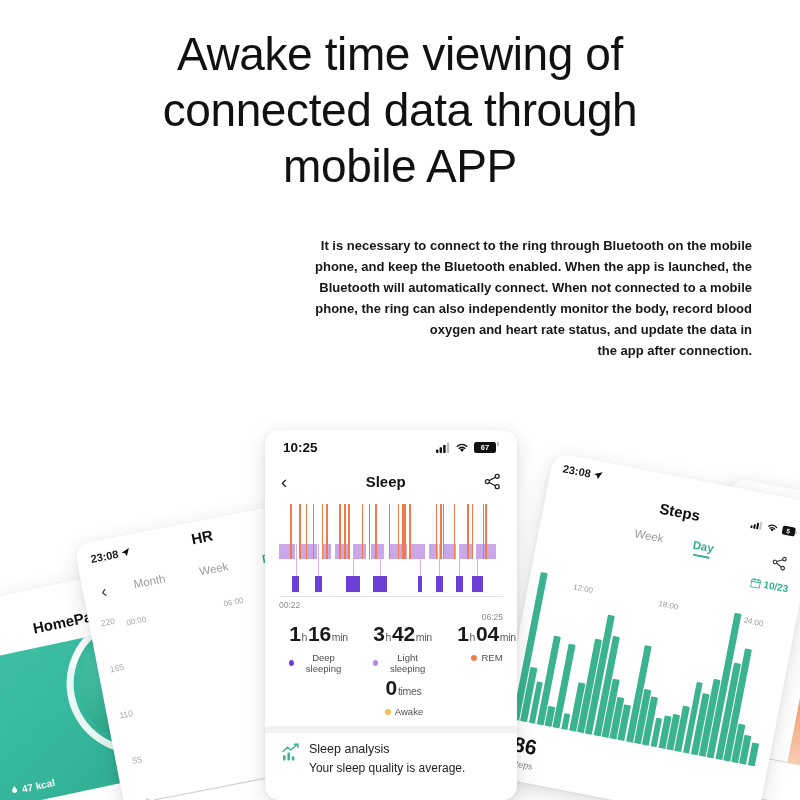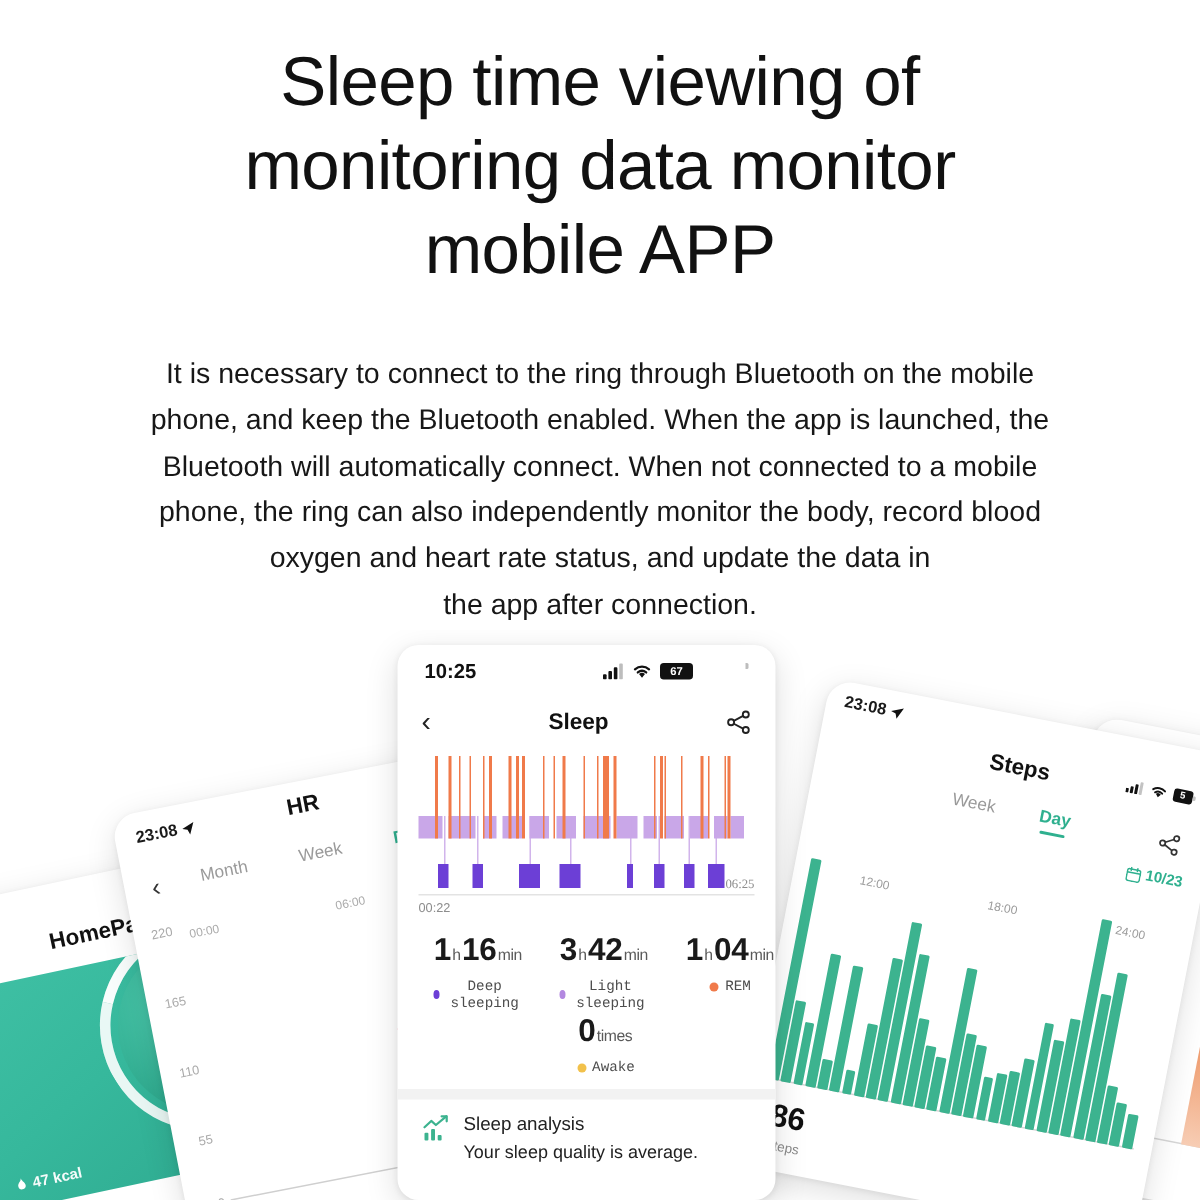--- a/index.html
+++ b/index.html
@@ -22,25 +22,25 @@
     line-height:1.22;
     font-weight:400;
     letter-spacing:-0.4px;
     color:#111;
   }
   .headline .hl-line { display:block; }
 
   
   .intro {
     position:absolute; left:48px; top:235px; width:704px;
-    text-align:center;
-    font-size:19px;
+    text-align:right;
+    font-size:13px;
     line-height:1.62;
     color:#171717;
-    font-weight:400;
+    font-weight:700;
   }
   .intro .p-line { display:block; }
 
   
   .showcase { position:absolute; left:0; top:420px; width:800px; height:380px; overflow:hidden; }
 
   .card {
     position:absolute;
     background:#ffffff;
     border-radius:16px;
@@ -143,27 +143,27 @@
   .sl-navbar {
     position:absolute; left:0; top:34px; width:100%; height:34px;
     display:flex; align-items:center; justify-content:space-between;
     padding:0 16px;
   }
   .sl-navtitle { font-size:15px; font-weight:700; color:#111; }
   .sl-chartwrap { position:absolute; left:14px; top:74px; right:14px; height:88px; }
   .sl-seg { position:absolute; }
   .sl-axisline { position:absolute; left:14px; right:14px; top:166px; height:1px; background:#e3e3e3; }
   .sl-axis-l { position:absolute; left:14px; top:170px; font-size:8.5px; color:#8d8d8d; }
-  .sl-axis-r { position:absolute; right:14px; top:154px; font-size:8.5px; color:#8d8d8d;font-family:Liberation Serif, serif; }
+  .sl-axis-r { position:absolute; right:14px; top:182px; font-size:8.5px; color:#8d8d8d; }
 
   .sl-stats { position:absolute; left:0; top:192px; width:100%; display:flex; }
   .sl-stat { flex:1; text-align:center;padding-left:24px; }
   .sl-val { font-size:21px; font-weight:700; color:#1a1a1a; letter-spacing:-0.3px; }
   .sl-val .u { font-size:10.5px; font-weight:500; color:#5a5a5a; margin:0 1px; }
-  .sl-key { margin-top:6px; font-size:9.5px; color:#4d4d4d; display:flex; align-items:center; justify-content:center; gap:4px;font-family:Liberation Mono, monospace; }
+  .sl-key { margin-top:6px; font-size:9.5px; color:#4d4d4d; display:flex; align-items:center; justify-content:center; gap:4px; }
   .dot { width:6px; height:6px; border-radius:50%; display:inline-block; }
 
   .sl-awake { position:absolute; left:0; top:246px; width:100%; text-align:center;padding-left:26px; }
   .sl-divider { position:absolute; left:0; top:296px; width:100%; height:7px; background:#f2f2f2; }
   .sl-analysis { position:absolute; left:16px; top:312px; right:14px; display:flex; gap:9px; }
   .sl-an-title { font-size:12.5px; font-weight:400; color:#222; }
   .sl-an-sub { font-size:12px; color:#222; margin-top:5px; }
 
   
   .card-steps {
@@ -207,22 +207,22 @@
   .sp-xlab { position:absolute; font-size:8px; color:#9b9b9b; top:4px; transform:translateX(-50%); }
 
   svg { display:block; }
 </style>
 </head>
 <body>
 
 <div class="page">
 
   <h1 class="headline">
-    <span class="hl-line">Sleep time viewing of</span>
-    <span class="hl-line">monitoring data monitor</span>
+    <span class="hl-line">Awake time viewing of</span>
+    <span class="hl-line">connected data through</span>
     <span class="hl-line">mobile APP</span>
   </h1>
 
   <p class="intro">
     <span class="p-line">It is necessary to connect to the ring through Bluetooth on the mobile</span>
     <span class="p-line">phone, and keep the Bluetooth enabled. When the app is launched, the</span>
     <span class="p-line">Bluetooth will automatically connect. When not connected to a mobile</span>
     <span class="p-line">phone, the ring can also independently monitor the body, record blood</span>
     <span class="p-line">oxygen and heart rate status, and update the data in</span>
     <span class="p-line">the app after connection.</span>
@@ -301,21 +301,21 @@
               <rect x="10.8" y="0.4" width="2.4" height="10.6" rx="0.7" fill="#bdbdbd"></rect>
             </svg>
           </span>
           <span>
             <svg width="14" height="11" viewBox="0 0 14 11">
               <path d="M7 9.9l2-2.5a3.1 3.1 0 0 0-4 0z" fill="#111"></path>
               <path d="M2.3 4.2a7.3 7.3 0 0 1 9.4 0" stroke="#111" stroke-width="1.5" fill="none" stroke-linecap="round"></path>
               <path d="M4.2 6.3a4.5 4.5 0 0 1 5.6 0" stroke="#111" stroke-width="1.5" fill="none" stroke-linecap="round"></path>
             </svg>
           </span>
-          <span style="display:inline-flex;align-items:flex-start;gap:34px;">
+          <span style="display:inline-flex;align-items:flex-start;">
             <span style="display:inline-flex;align-items:center;justify-content:center;width:22px;height:11px;background:#111;border-radius:2.5px;color:#fff;font-size:7.5px;font-weight:700;">67</span>
             <span style="display:inline-block;width:2px;height:4px;background:#bdbdbd;border-radius:0 1px 1px 0;margin-left:1px;"></span>
           </span>
         </span>
       </div>
 
       <div class="sl-navbar">
         <span style="font-size:19px;color:#222;line-height:1;">‹</span>
         <span class="sl-navtitle">Sleep</span>
         <span>

